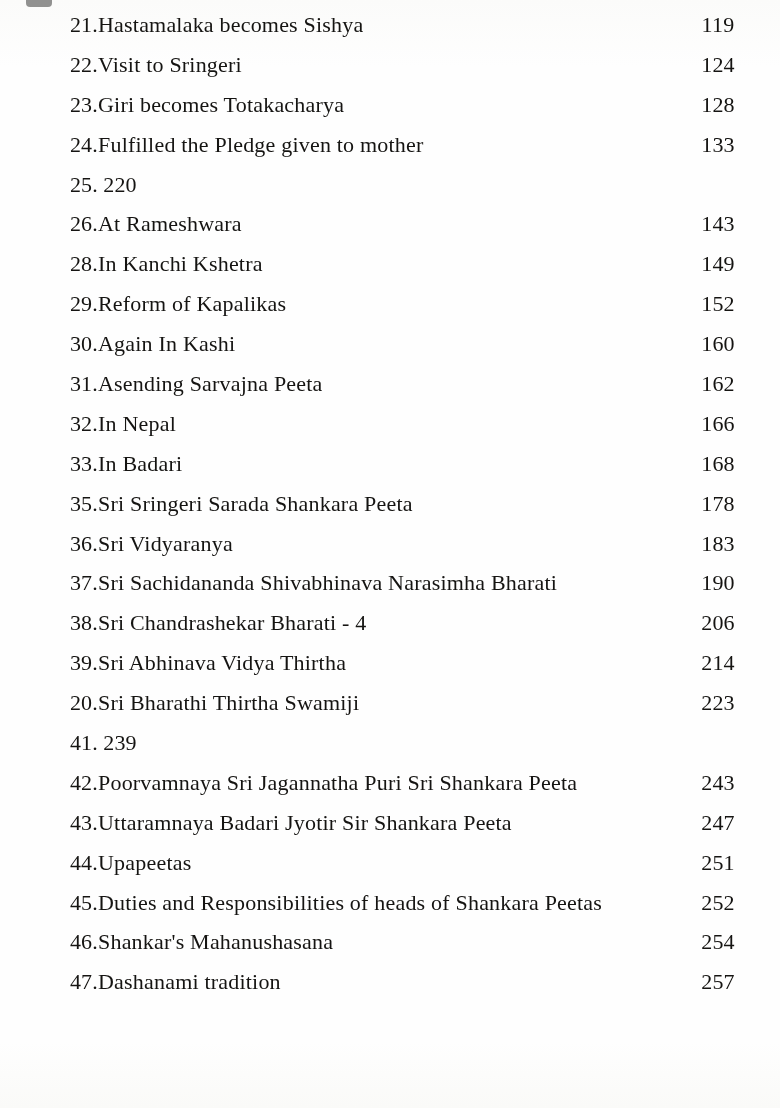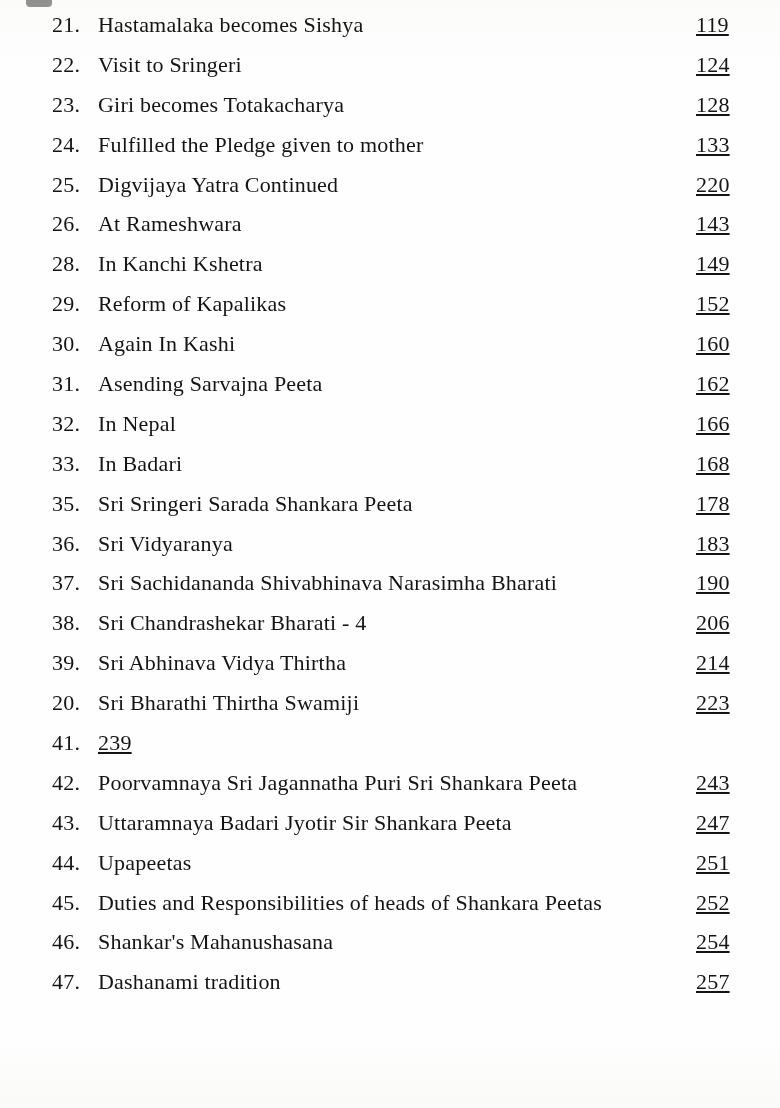--- a/index.html
+++ b/index.html
@@ -38,35 +38,34 @@
   }
   .row {
     display: flex;
     align-items: baseline;
     height: 39.9px;
     font-size: 22px;
     letter-spacing: 0.2px;
   }
   .num {
     flex: 0 0 46px;
-    text-align: left;
+    text-align: right;
     white-space: nowrap;
   }
   .title {
     flex: 1 1 auto;
     white-space: nowrap;
     overflow: hidden;
     padding-right: 4px;
   }
   .pg {
     flex: 0 0 auto;
-    text-align: left;
+    text-align: center;
     min-width: 44px;
     white-space: nowrap;
-    text-decoration: underline;
   }
 </style>
 </head>
 <body>
 
 <div class="page">
   <div class="scan-artifact"></div>
   <div class="toc-list">
   <div class="row">
     <span class="num">21.</span>
@@ -87,21 +86,20 @@
   </div>
 
   <div class="row">
     <span class="num">24.</span>
     <span class="title">Fulfilled the Pledge given to mother</span>
     <span class="pg">133</span>
   </div>
 
   <div class="row">
     <span class="num">25.</span>
-    <span class="title">Digvijaya Yatra Continued</span>
     <span class="pg">220</span>
   </div>
 
   <div class="row">
     <span class="num">26.</span>
     <span class="title">At Rameshwara</span>
     <span class="pg">143</span>
   </div>
 
 

